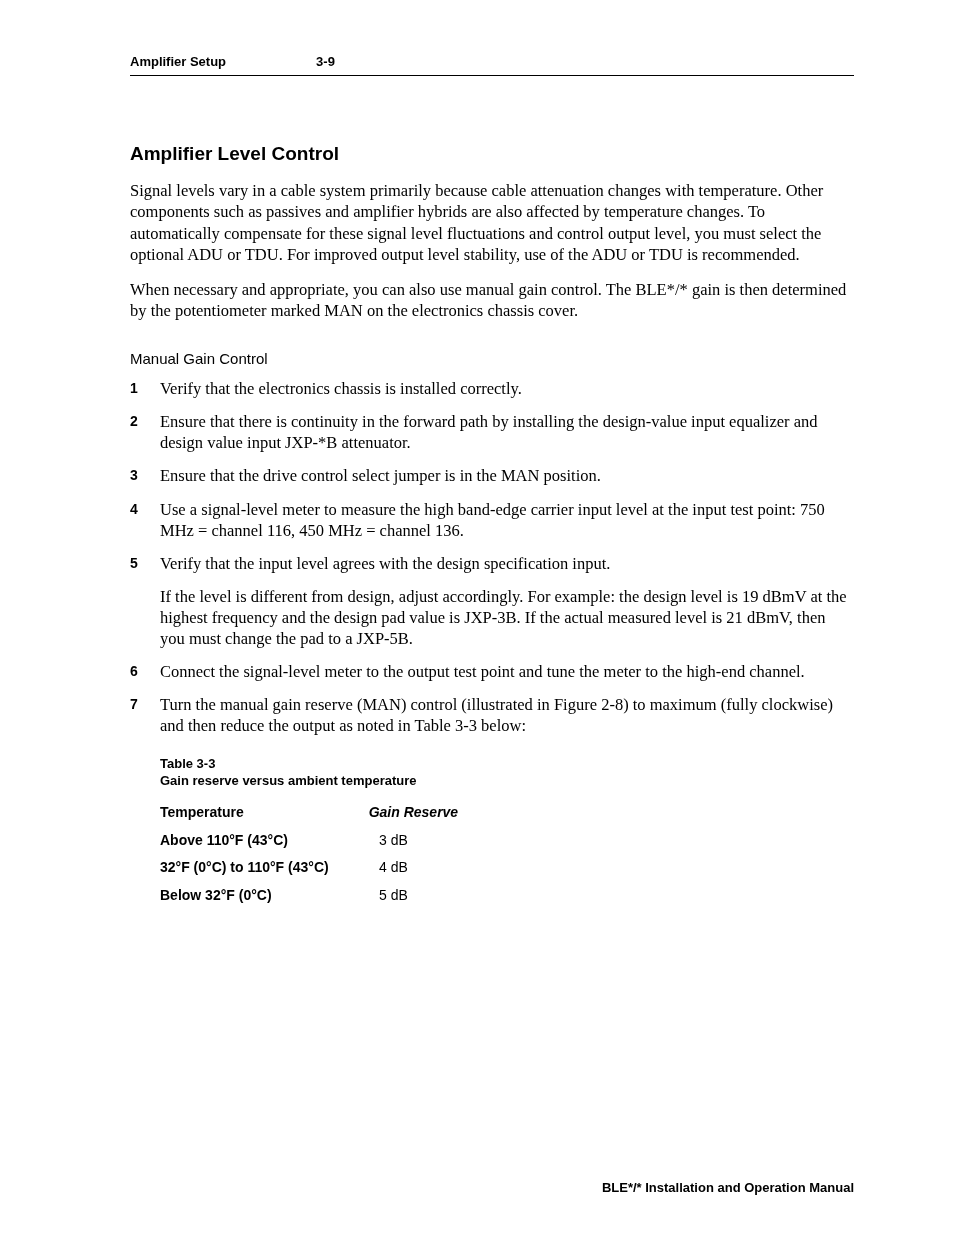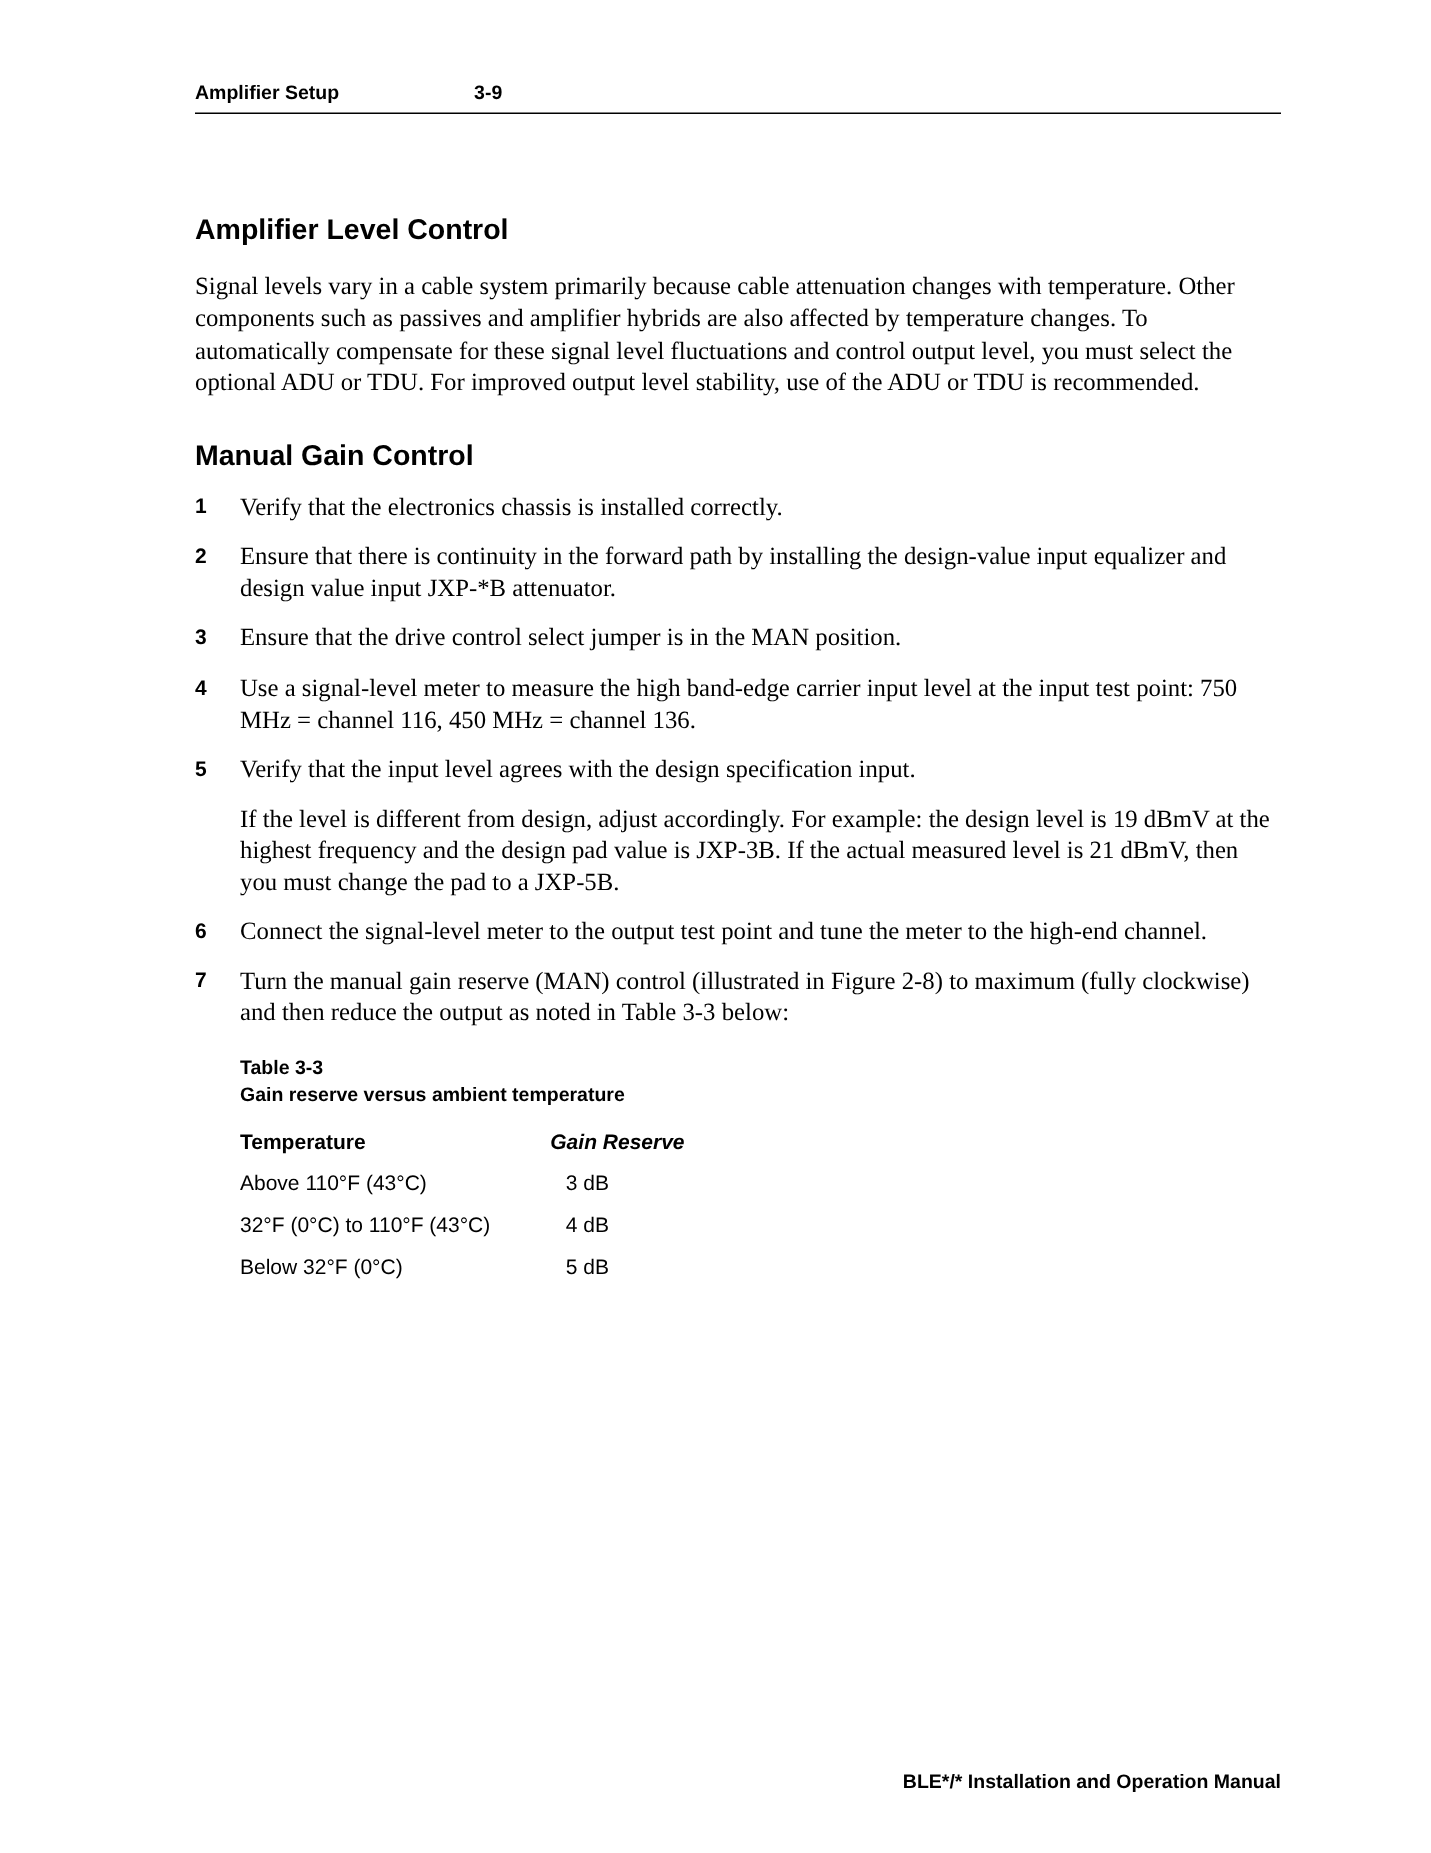--- a/index.html
+++ b/index.html
@@ -38,22 +38,22 @@
     line-height:1.28;
   }
   h2.section-title {
     font-family:Arial, Helvetica, sans-serif;
     font-weight:bold;
     font-size:19px;
     margin:0 0 14px 0;
   }
   h3.sub-title {
     font-family:Arial, Helvetica, sans-serif;
-    font-weight:bold;
-    font-size:19px;
+    font-weight:normal;
+    font-size:15px;
     margin:28px 0 10px 0;
   }
   p.body {
     margin:0 0 14px 0;
   }
   .smallcaps { font-variant:small-caps; }
   ol.steps {
     list-style:none;
     padding:0;
     margin:0;
@@ -91,21 +91,21 @@
     font-size:14px;
   }
   table.data th {
     text-align:left;
     font-weight:bold;
     padding:0 40px 10px 0;
   }
   table.data th.gr { text-align:center; padding-right:0;font-style:italic; }
   table.data td {
     padding:0 40px 10px 0;
-    font-weight:normal;
+    font-weight:bold;
   }
   table.data td.val {
     font-weight:normal;
     text-align:center;
   }
   .footer {
     position:absolute;
     right:100px;
     bottom:40px;
     font-family:Arial, Helvetica, sans-serif;
@@ -121,20 +121,23 @@
     <span class="sect">Amplifier Setup</span>
     <span>3-9</span>
   </div>
 
   <div class="content">
 
     <h2 class="section-title">Amplifier Level Control</h2>
 
     <p class="body">Signal levels vary in a cable system primarily because cable attenuation changes with temperature. Other components such as passives and amplifier hybrids are also affected by temperature changes. To automatically compensate for these signal level fluctuations and control output level, you must select the optional ADU or TDU. For improved output level stability, use of the ADU or TDU is recommended.</p>
 
+    <p class="body">
+      <span>When necessary and appropriate, you can also use manual gain control. The BLE*/* gain is then determined by the potentiometer marked </span><span class="smallcaps">MAN</span><span> on the electronics chassis cover.</span>
+    </p>
 
     <h3 class="sub-title">Manual Gain Control</h3>
 
 
     <ol class="steps">
 
       <li>
         <span class="num">1</span>
         <div class="step-body">
           <p>Verify that the electronics chassis is installed correctly.</p>

